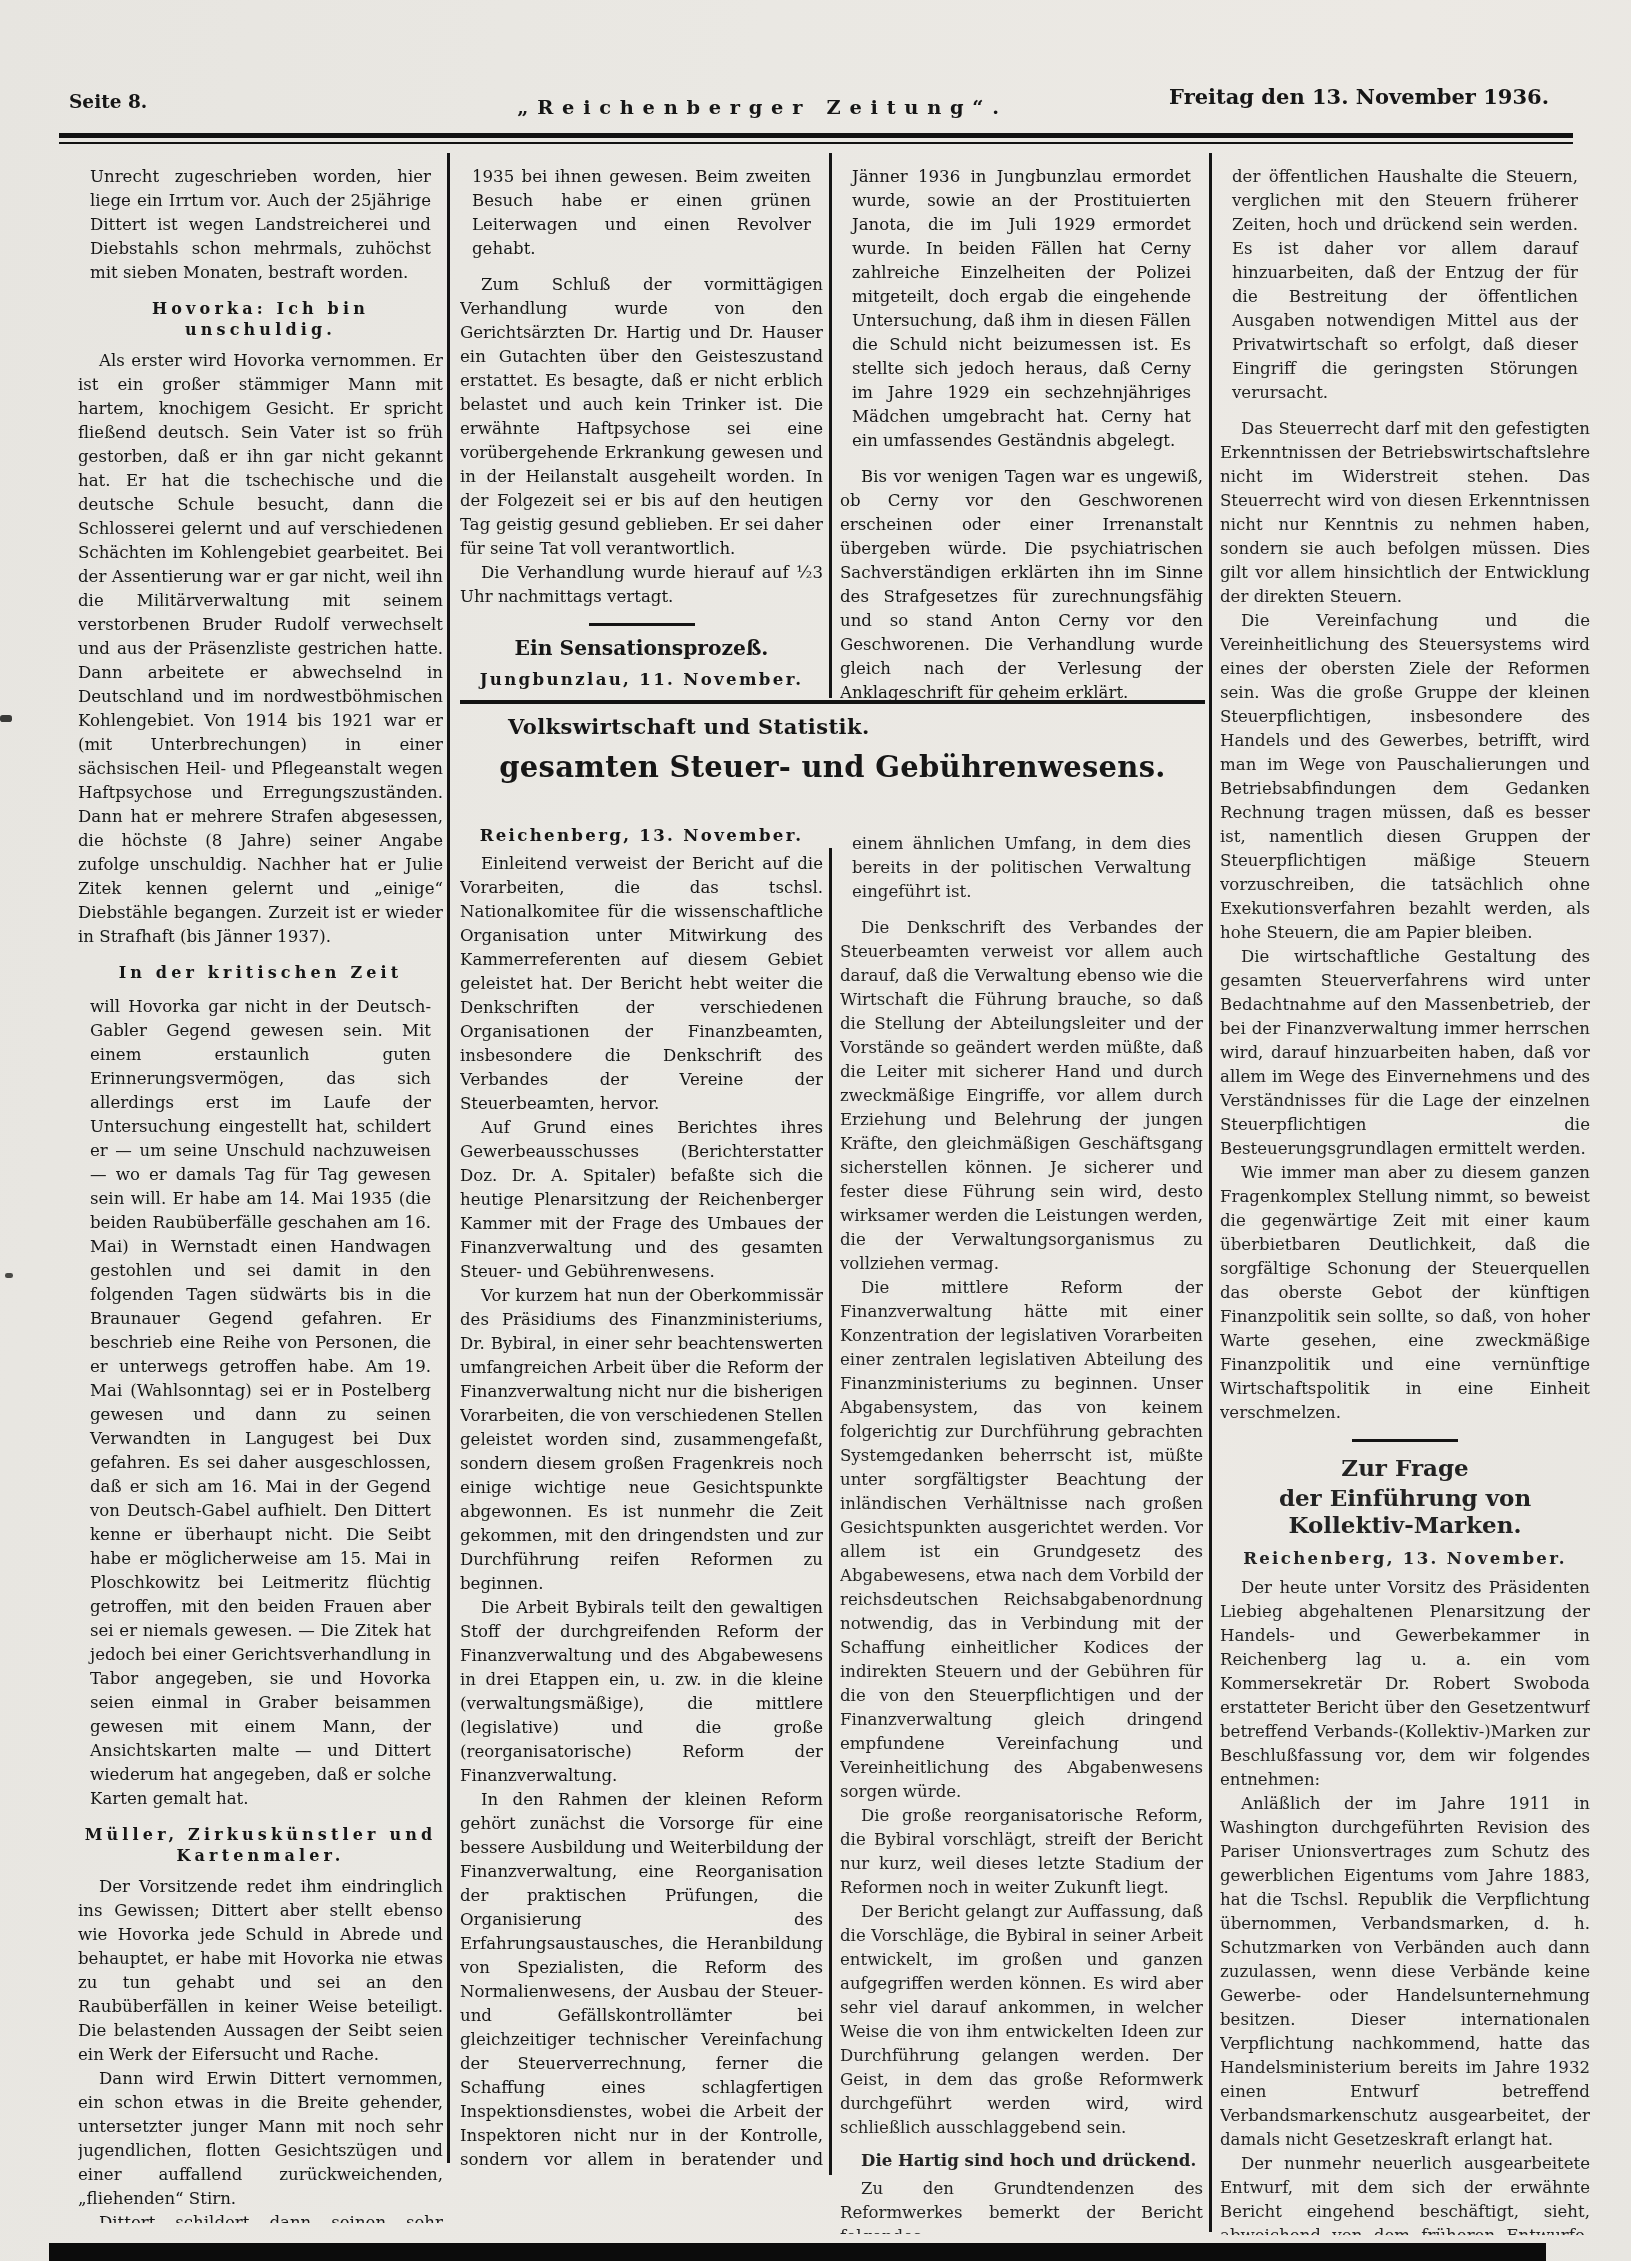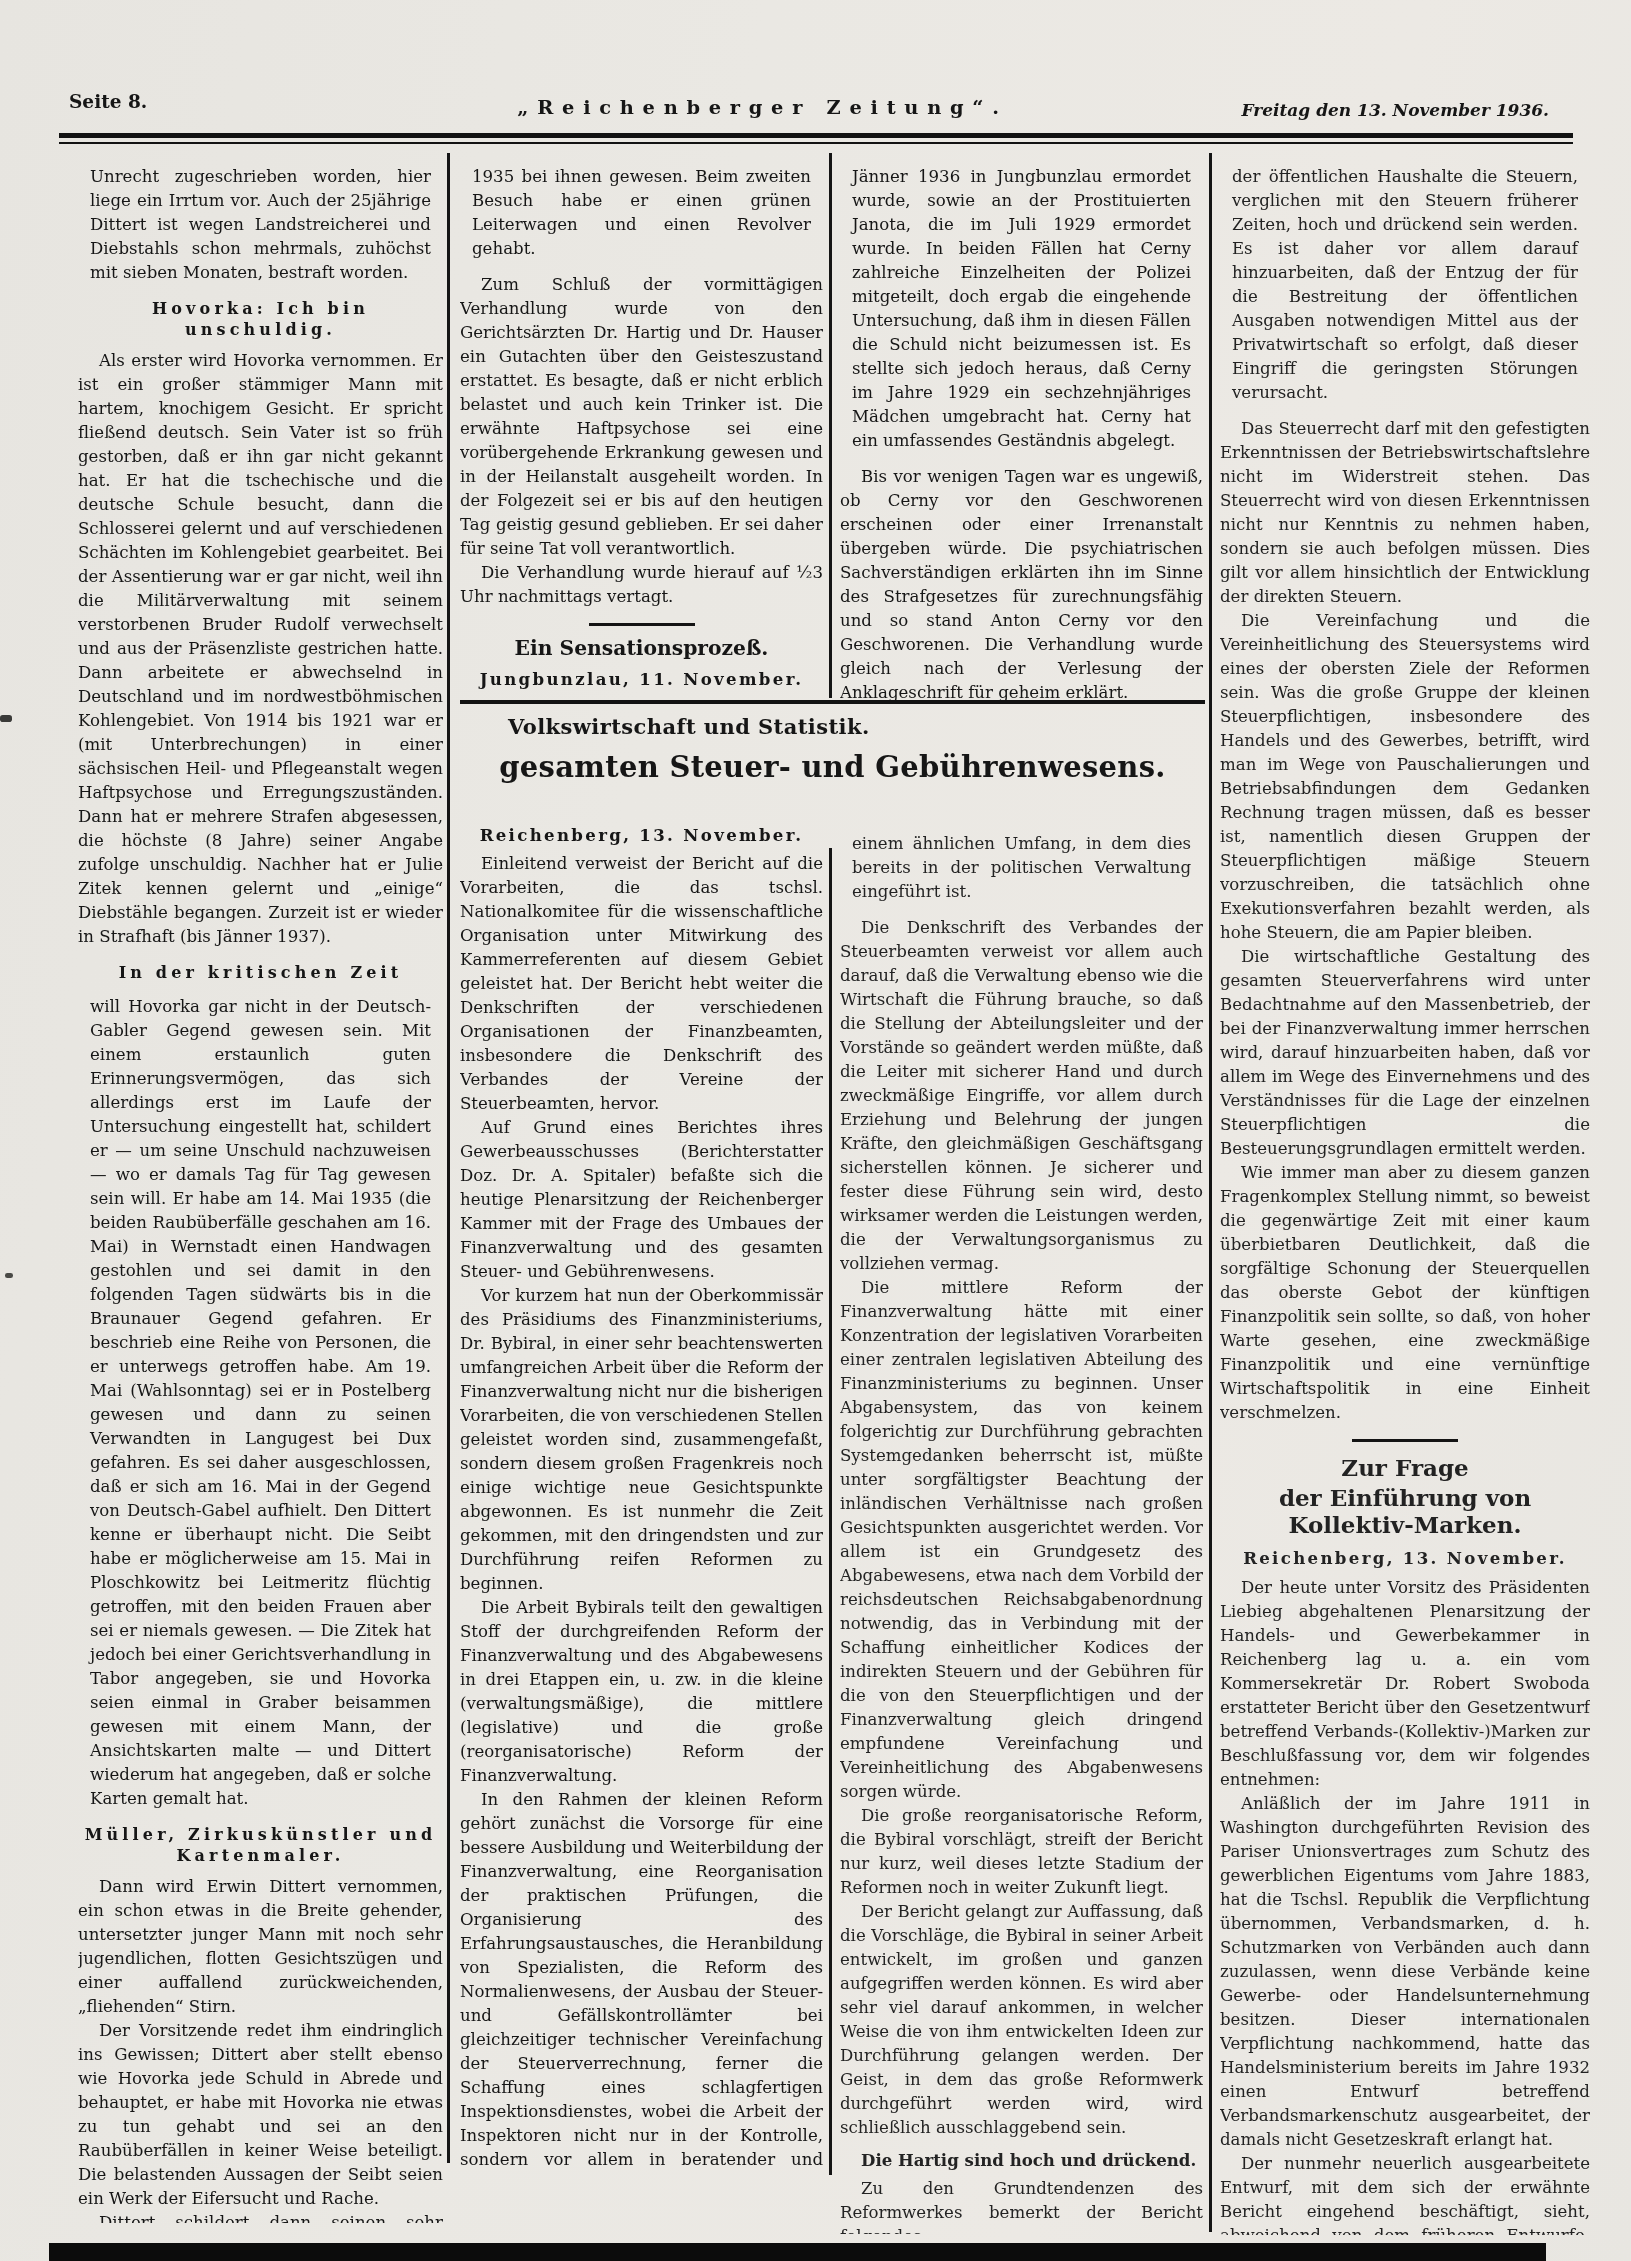--- a/index.html
+++ b/index.html
@@ -8,21 +8,21 @@
     width:1631px;height:2261px;
     background:linear-gradient(100deg,#e7e5e0 0%,#eae8e3 38%,#ece9e4 70%,#e8e6e1 100%);
     font-family:"DejaVu Serif","Liberation Serif",serif;
     color:#161616;
     overflow:hidden;
   }
   
   .page-label{position:absolute;left:69px;top:91px;font-size:18.5px;font-weight:bold;}
   .masthead{position:absolute;left:416px;width:693px;top:96px;text-align:center;
             font-size:19.4px;font-weight:bold;letter-spacing:.45em;white-space:nowrap;}
-  .date-label{position:absolute;right:82px;top:100px;font-size:17px;font-weight:bold;font-style:italic;}
+  .date-label{position:absolute;right:82px;top:84px;font-size:21px;font-weight:bold;}
   .double-rule{position:absolute;left:59px;top:133px;width:1514px;height:3.7px;
                border-top:5.5px solid #121212;border-bottom:2.3px solid #121212;}
   
   .vrule{position:absolute;width:2.8px;background:#151515;}
   #vr1{left:447px;top:153px;height:2010px;}
   #vr2a{left:829px;top:153px;height:545px;}
   #vr2b{left:829px;top:848px;height:1327px;}
   #vr3{left:1209px;top:153px;height:2079px;}
   
   .col{position:absolute;overflow:hidden;font-size:16.6px;line-height:24px;}
@@ -71,22 +71,22 @@
   <div class="vrule" id="vr2b"></div>
   <div class="vrule" id="vr3"></div>
 
   <div class="col" id="col1">
       <p class="blk p-cont">Unrecht zugeschrieben worden, hier liege ein Irrtum vor. Auch der 25jährige Dittert ist wegen Landstreicherei und Diebstahls schon mehrmals, zuhöchst mit sieben Monaten, bestraft worden.</p>
       <h3 class="blk h-spaced">Hovorka: Ich bin unschuldig.</h3>
       <p class="blk p">Als erster wird Hovorka vernommen. Er ist ein großer stämmiger Mann mit hartem, knochigem Gesicht. Er spricht fließend deutsch. Sein Vater ist so früh gestorben, daß er ihn gar nicht gekannt hat. Er hat die tschechische und die deutsche Schule besucht, dann die Schlosserei gelernt und auf verschiedenen Schächten im Kohlengebiet gearbeitet. Bei der Assentierung war er gar nicht, weil ihn die Militärverwaltung mit seinem verstorbenen Bruder Rudolf verwechselt und aus der Präsenzliste gestrichen hatte. Dann arbeitete er abwechselnd in Deutschland und im nordwestböhmischen Kohlengebiet. Von 1914 bis 1921 war er (mit Unterbrechungen) in einer sächsischen Heil- und Pflegeanstalt wegen Haftpsychose und Erregungszuständen. Dann hat er mehrere Strafen abgesessen, die höchste (8 Jahre) seiner Angabe zufolge unschuldig. Nachher hat er Julie Zitek kennen gelernt und „einige“ Diebstähle begangen. Zurzeit ist er wieder in Strafhaft (bis Jänner 1937).</p>
       <h3 class="blk h-spaced">In der kritischen Zeit</h3>
       <p class="blk p-cont">will Hovorka gar nicht in der Deutsch-Gabler Gegend gewesen sein. Mit einem erstaunlich guten Erinnerungsvermögen, das sich allerdings erst im Laufe der Untersuchung eingestellt hat, schildert er — um seine Unschuld nachzuweisen — wo er damals Tag für Tag gewesen sein will. Er habe am 14. Mai 1935 (die beiden Raubüberfälle geschahen am 16. Mai) in Wernstadt einen Handwagen gestohlen und sei damit in den folgenden Tagen südwärts bis in die Braunauer Gegend gefahren. Er beschrieb eine Reihe von Personen, die er unterwegs getroffen habe. Am 19. Mai (Wahlsonntag) sei er in Postelberg gewesen und dann zu seinen Verwandten in Langugest bei Dux gefahren. Es sei daher ausgeschlossen, daß er sich am 16. Mai in der Gegend von Deutsch-Gabel aufhielt. Den Dittert kenne er überhaupt nicht. Die Seibt habe er möglicherweise am 15. Mai in Ploschkowitz bei Leitmeritz flüchtig getroffen, mit den beiden Frauen aber sei er niemals gewesen. — Die Zitek hat jedoch bei einer Gerichtsverhandlung in Tabor angegeben, sie und Hovorka seien einmal in Graber beisammen gewesen mit einem Mann, der Ansichtskarten malte — und Dittert wiederum hat angegeben, daß er solche Karten gemalt hat.</p>
       <h3 class="blk h-spaced">Müller, Zirkuskünstler und Kartenmaler.</h3>
+      <p class="blk p">Der Vorsitzende redet ihm eindringlich ins Gewissen; Dittert aber stellt ebenso wie Hovorka jede Schuld in Abrede und behauptet, er habe mit Hovorka nie etwas zu tun gehabt und sei an den Raubüberfällen in keiner Weise beteiligt. Die belastenden Aussagen der Seibt seien ein Werk der Eifersucht und Rache.</p>
       <p class="blk p">Dann wird Erwin Dittert vernommen, ein schon etwas in die Breite gehender, untersetzter junger Mann mit noch sehr jugendlichen, flotten Gesichtszügen und einer auffallend zurückweichenden, „fliehenden“ Stirn.</p>
-      <p class="blk p">Der Vorsitzende redet ihm eindringlich ins Gewissen; Dittert aber stellt ebenso wie Hovorka jede Schuld in Abrede und behauptet, er habe mit Hovorka nie etwas zu tun gehabt und sei an den Raubüberfällen in keiner Weise beteiligt. Die belastenden Aussagen der Seibt seien ein Werk der Eifersucht und Rache.</p>
       <p class="blk p">Dittert schildert dann seinen sehr abwechslungsreichen Lebensweg. Er ist der Sohn eines Dachdeckers, lernte das Müllergewerbe und ging dann nach Glatz. Später wurde er Zirkuskünstler und arbeitete als solcher zuerst beim Zirkus Wolf, dann bei Klubsky und zum Schluß bei Gleich. Dann wollte er sich selbständig machen und das Geld zum Ankauf von Tieren durch Hausieren erwerben. Zum Zwecke des Verkaufes hat er auch Ansichtskarten gemalt.</p>
     </div>
   <div class="col" id="col2-top">
       <p class="blk p-cont">1935 bei ihnen gewesen. Beim zweiten Besuch habe er einen grünen Leiterwagen und einen Revolver gehabt.</p>
       <p class="blk p">Zum Schluß der vormittägigen Verhandlung wurde von den Gerichtsärzten Dr. Hartig und Dr. Hauser ein Gutachten über den Geisteszustand erstattet. Es besagte, daß er nicht erblich belastet und auch kein Trinker ist. Die erwähnte Haftpsychose sei eine vorübergehende Erkrankung gewesen und in der Heilanstalt ausgeheilt worden. In der Folgezeit sei er bis auf den heutigen Tag geistig gesund geblieben. Er sei daher für seine Tat voll verantwortlich.</p>
       <p class="blk p">Die Verhandlung wurde hierauf auf ½3 Uhr nachmittags vertagt.</p>
       <div class="blk rule"></div>
       <h3 class="blk h-bold">Ein Sensationsprozeß.</h3>
       <div class="blk dateline">Jungbunzlau, 11. November.</div>
       <p class="blk p">Vor dem Geschworenengericht in Jungbunzlau fand heute der Prozeß gegen den 26jährigen Bäckergehilfen Anton Cerny statt, der des Mordes an der 27jährigen Prostituierten Anna Bavrik angeklagt ist. Der Fall Cerny hat besonderes Interesse dadurch hervorgerufen, daß der Täter sich einer Reihe anderer Morde beschuldigte, so an der Prostituierten Flodermann, die in</p>

